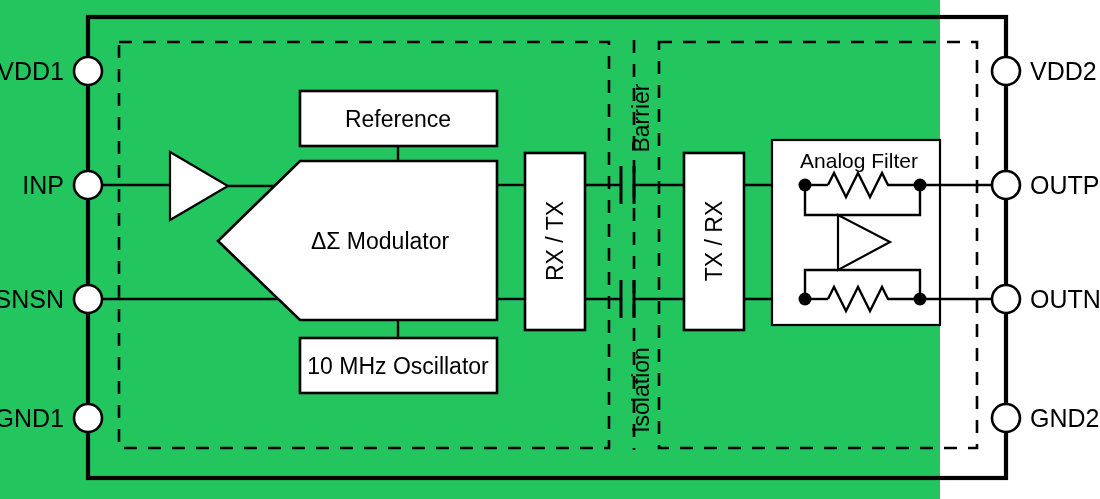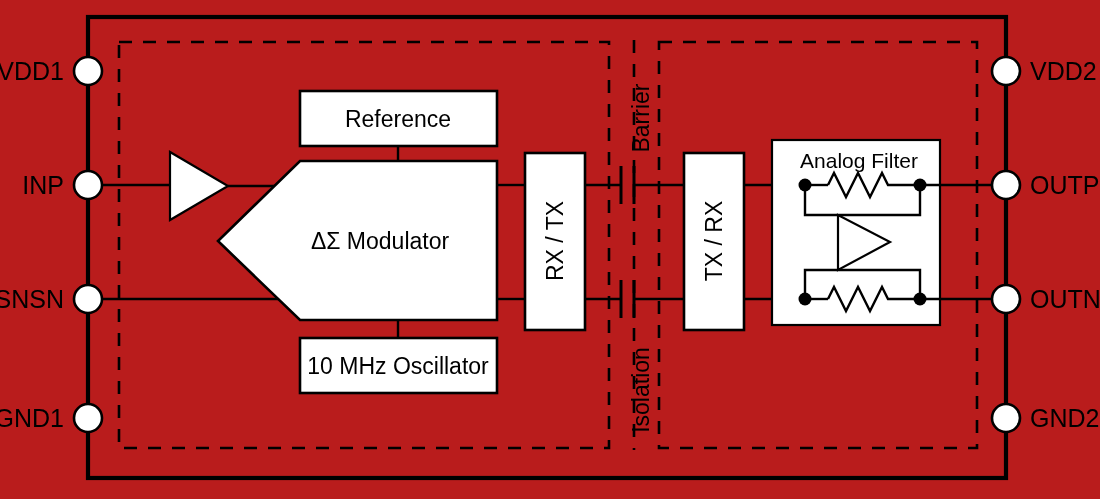--- a/index.html
+++ b/index.html
@@ -2,23 +2,23 @@
 <html><head>
 <meta charset="utf-8">
 <style>
   html, body {
     margin: 0;
     padding: 0;
     background: #ffffff;
   }
   #diagram-root {
     position: relative;
-    width: 1100px;
+    width: 940px;
     height: 499px;
-    background: #b91c1c;
+    background: #22c55e;
     font-family: "Liberation Sans", sans-serif;
   }
   svg.diagram-svg {
     position: absolute;
     left: 0;
     top: 0;
     width: 1100px;
     height: 499px;
     display: block;
   }

